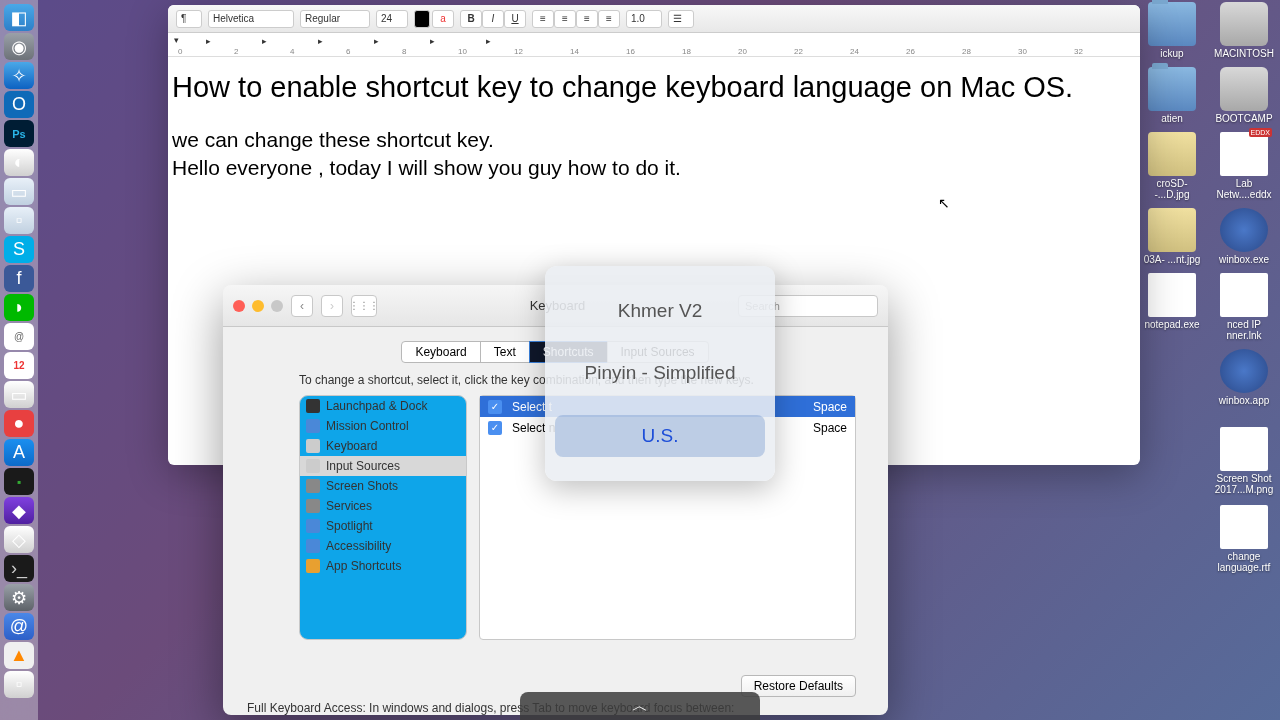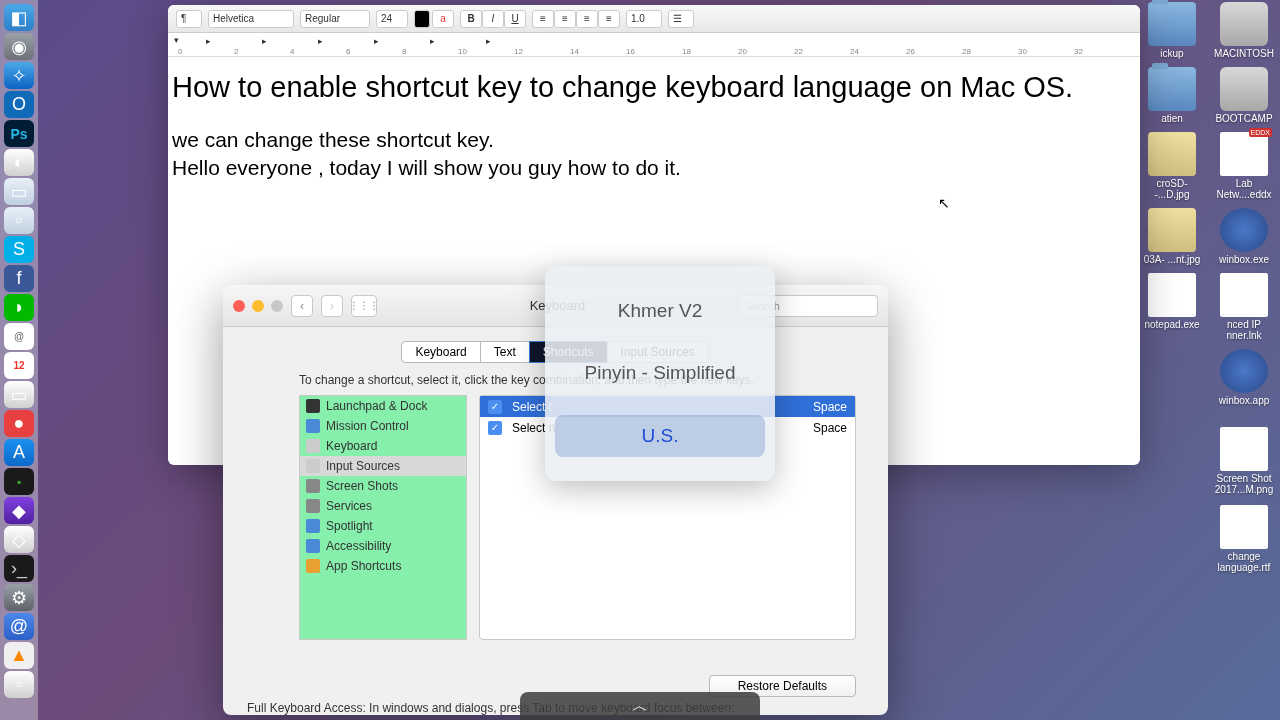--- a/index.html
+++ b/index.html
@@ -4,21 +4,21 @@
 <style>
 *{margin:0;padding:0;box-sizing:border-box;font-family:-apple-system,Helvetica,Arial,sans-serif;}
 body{width:1280px;height:720px;overflow:hidden;background:linear-gradient(135deg,#5b4b8a 0%,#6b4b7a 40%,#576b9a 100%);position:relative;}
 
 .dock{position:absolute;left:0;top:0;width:38px;height:720px;background:rgba(230,230,235,0.4);backdrop-filter:blur(10px);display:flex;flex-direction:column;align-items:center;padding-top:4px;gap:2px;}
 .dock-item{width:30px;height:27px;border-radius:6px;display:flex;align-items:center;justify-content:center;font-size:18px;color:white;}
 .di-finder{background:linear-gradient(#4aa8e8,#2d7fc8);}
 .di-grey{background:linear-gradient(#9aa0a8,#6d7278);}
 .di-safari{background:linear-gradient(#4aa8e8,#0d62c2);}
 .di-outlook{background:#0f6ab8;}
-.di-ps{background:#001d34;color:#29b4e8;font-size:14px;font-weight:bold;}
+.di-ps{background:#001d34;color:#29b4e8;font-size:11px;font-weight:bold;}
 .di-white{background:linear-gradient(#fff,#d0d0d0);}
 .di-light{background:linear-gradient(#e8f0f8,#c0d0e0);}
 .di-skype{background:#00aee8;}
 .di-fb{background:#3b5998;}
 .di-line{background:#00b900;}
 .di-app{background:#fff;color:#666;font-size:10px;}
 .di-cal{background:#fff;color:#e33;font-size:10px;font-weight:bold;}
 .di-red{background:#e84040;}
 .di-store{background:linear-gradient(#1a8ff0,#0d6ac8);}
 .di-dark{background:#1a1a1a;color:#3a3;font-size:12px;}
@@ -61,30 +61,30 @@
 .sp-title{flex:1;text-align:center;font-size:13px;color:#333;}
 .sp-search{width:140px;height:22px;background:#fff;border:1px solid #c8c8c8;border-radius:4px;font-size:11px;padding:0 6px;color:#999;display:flex;align-items:center;}
 .sp-tabs{display:flex;justify-content:center;margin:14px 0 10px;}
 .sp-tab{height:22px;padding:0 13px;background:#fff;border:1px solid #b8b8b8;font-size:12px;display:flex;align-items:center;margin-left:-1px;}
 .sp-tab:first-child{border-radius:4px 0 0 4px;}
 .sp-tab:last-child{border-radius:0 4px 4px 0;}
 .sp-tab.active{background:#0f172a;color:#fff;border-color:#3a7fd8;}
 .sp-body{padding:0 32px;margin-left:44px;}
 .sp-instr{font-size:12px;color:#333;margin-bottom:8px;}
 .sp-cols{display:flex;gap:12px;}
-.sp-list{width:168px;height:245px;background:#86efac;border:1px solid #c8c8c8;border-radius:0;overflow:hidden;}
+.sp-list{width:168px;height:245px;background:#0ea5e9;border:1px solid #c8c8c8;border-radius:9px;overflow:hidden;}
 .sp-litem{height:20px;display:flex;align-items:center;gap:6px;padding:0 6px;font-size:12px;color:#333;}
 .sp-litem.sel{background:#d8d8d8;}
 .sp-ico{width:14px;height:14px;border-radius:2px;}
 .sp-right{flex:1;height:245px;background:#fff;border:1px solid #c8c8c8;border-radius:4px;}
 .sp-row{height:21px;display:flex;align-items:center;padding:0 8px;font-size:12px;gap:10px;}
 .sp-row.hl{background:#2f6fd8;color:#fff;}
 .sp-chk{width:14px;height:14px;background:#4a8ff0;border-radius:2px;display:flex;align-items:center;justify-content:center;color:#fff;font-size:10px;}
 .sp-shortcut{margin-left:auto;font-size:12px;}
-.sp-restore{position:absolute;right:32px;bottom:18px;height:22px;padding:0 28px;background:linear-gradient(#fff,#f0f0f0);border:1px solid #b8b8b8;border-radius:4px;font-size:12px;}
+.sp-restore{position:absolute;right:32px;bottom:18px;height:22px;padding:0 12px;background:linear-gradient(#fff,#f0f0f0);border:1px solid #b8b8b8;border-radius:4px;font-size:12px;}
 .sp-footer{position:absolute;left:24px;bottom:0;font-size:12px;color:#333;}
 
 .switcher{position:absolute;left:545px;top:266px;width:230px;height:215px;background:rgba(235,238,242,0.88);border-radius:12px;box-shadow:0 8px 30px rgba(0,0,0,0.25);display:flex;flex-direction:column;justify-content:space-around;padding:14px 0;}
 .sw-item{text-align:center;font-size:19px;color:#555;padding:10px 0;border-radius:8px;margin:0 10px;}
 .sw-item.sel{background:rgba(100,140,200,0.35);color:#1d4ed8;}
 
 .bottom-dock{position:absolute;left:520px;bottom:0;width:240px;height:28px;background:rgba(60,60,60,0.85);border-radius:8px 8px 0 0;display:flex;align-items:center;justify-content:center;}
 .bd-arrow{color:#fff;font-size:16px;}
 
 .cursor{position:absolute;left:938px;top:195px;font-size:14px;color:#000;}

